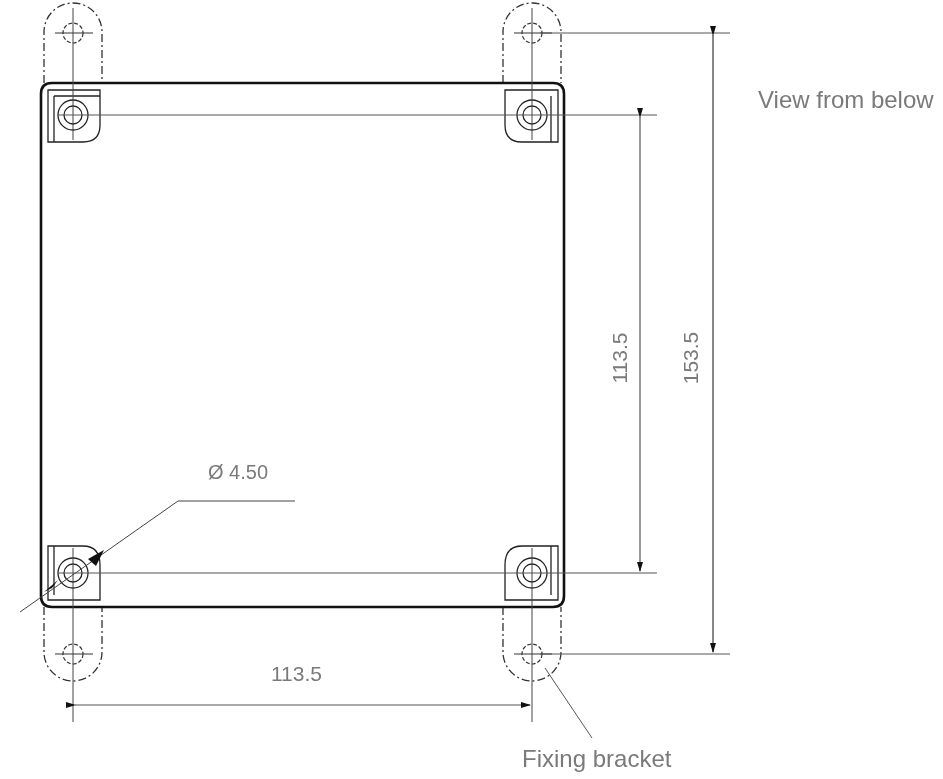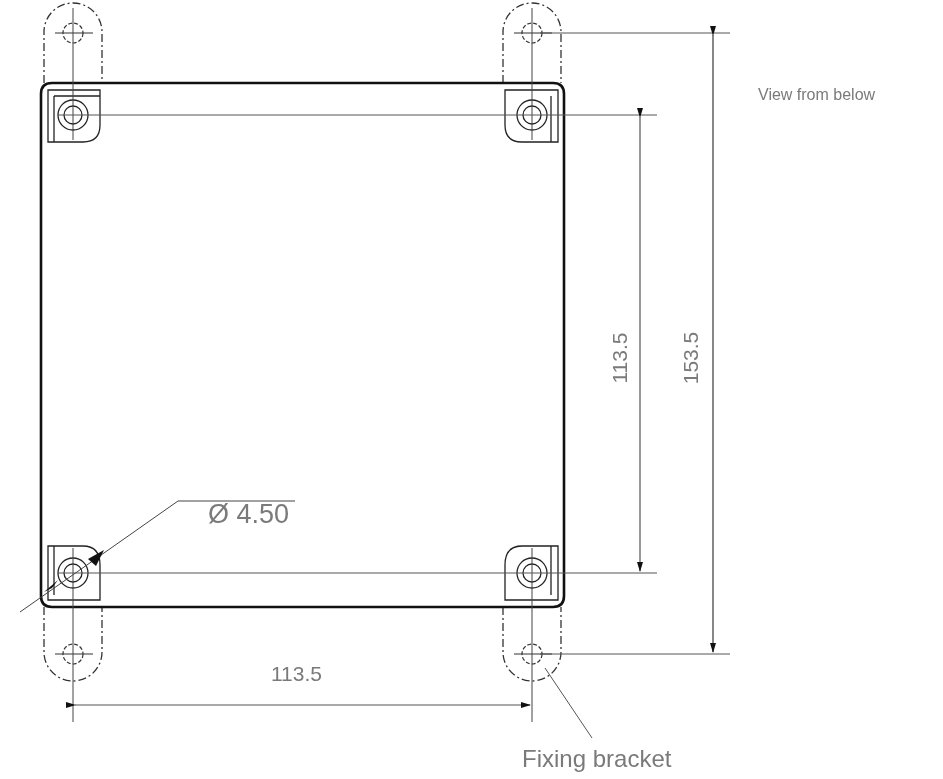--- a/index.html
+++ b/index.html
@@ -106,18 +106,18 @@
     <path d="M104,550 L92,563 L98,556 Z"></path>
     <path d="M104,550 L88,559 L96,566 Z"></path>
     <path d="M44,592 L58,580 L52,588 Z"></path>
   </g>
 
   <g stroke="#555" stroke-width="1">
     <line x1="545" y1="668" x2="592" y2="738"></line>
   </g>
 </svg>
 
-<div class="lbl" style="left:758px; top:86px; font-size:16px;">View from below</div>
-<div class="lbl" style="left:208px; top:461px; font-size:27px;margin-top:38px;">Ø 4.50</div>
+<div class="lbl" style="left:758px; top:86px; font-size:24px;">View from below</div>
+<div class="lbl" style="left:208px; top:461px; font-size:20px;">Ø 4.50</div>
 <div class="lbl" style="left:271px; top:662px; font-size:21px;">113.5</div>
 <div class="lbl" style="left:522px; top:745px; font-size:24px;">Fixing bracket</div>
 <div class="lbl-rot" style="left:580px; top:345px; width:80px; height:26px; font-size:21px; line-height:26px;">113.5</div>
 <div class="lbl-rot" style="left:651px; top:345px; width:80px; height:26px; font-size:21px; line-height:26px;">153.5</div>
 
 </body></html>

